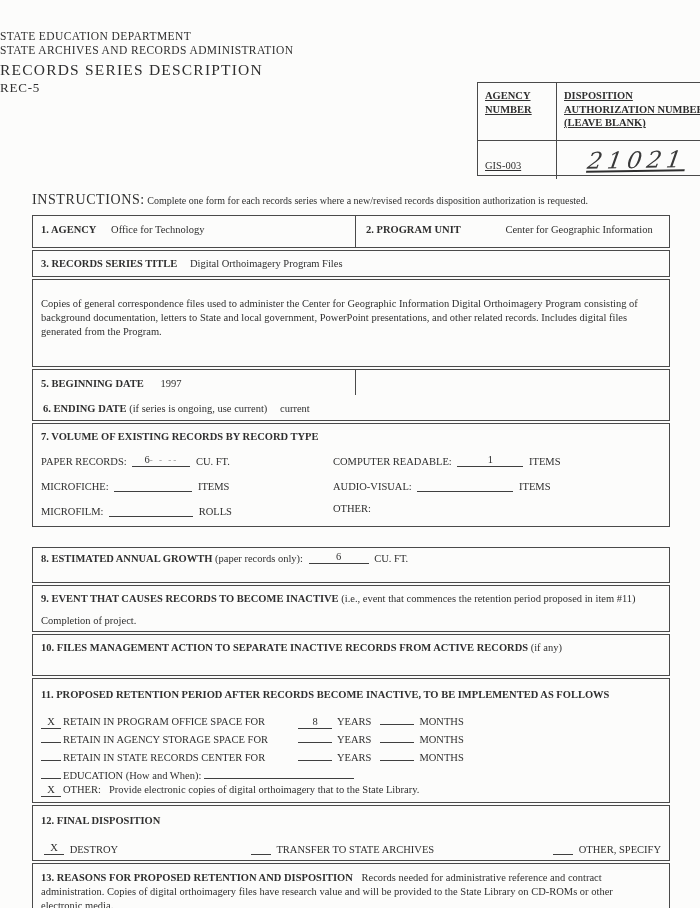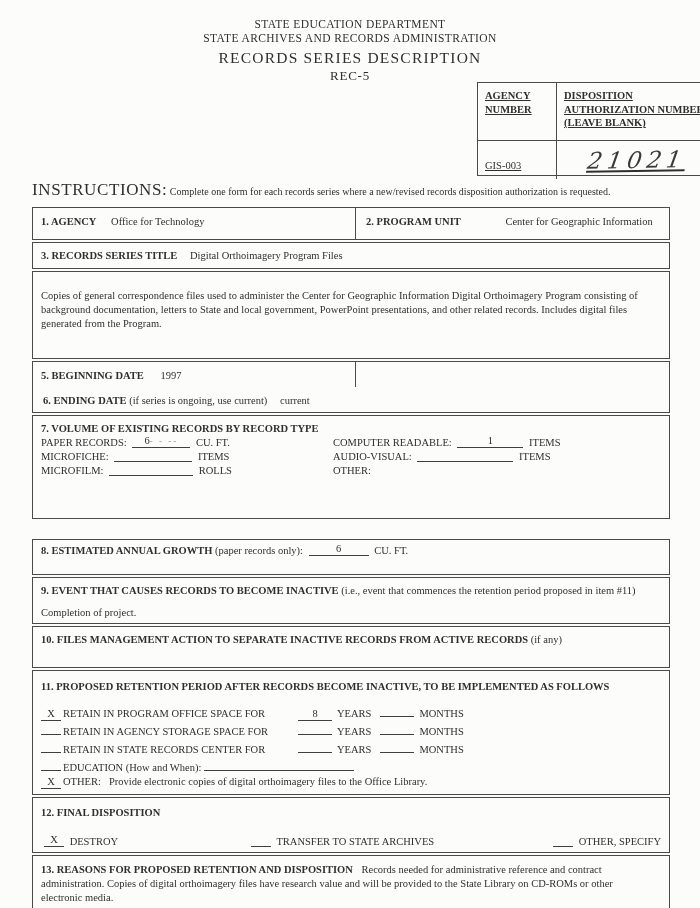--- a/index.html
+++ b/index.html
@@ -7,21 +7,21 @@
     width:700px;height:908px;
     background:#fcfcfb;
     font-family:"Liberation Serif", serif;
     color:#2f2f2f;
     position:relative;
     -webkit-font-smoothing:antialiased;
   }
   .page{width:700px;height:908px;position:relative;overflow:hidden;}
 
   
-  .hdr{padding-top:17px;text-align:center;line-height:1.25;}
+  .hdr{padding-top:29px;text-align:left;line-height:1.25;}
   .hdr .l1,.hdr .l2{font-size:11.5px;letter-spacing:.4px;}
   .hdr .l3{font-size:15.5px;letter-spacing:1.2px;margin-top:2px;}
   .hdr .l4{font-size:13px;letter-spacing:.8px;margin-top:1px;}
 
   
   .agbox{
     position:absolute;left:477px;top:82px;width:241px;height:94px;
     border:1.5px solid #4a4a4a;background:#fcfcfb;
     display:grid;grid-template-columns:79px 1fr;grid-template-rows:58px 1fr;
     box-sizing:border-box;font-size:10.5px;text-decoration:underline;
@@ -32,21 +32,21 @@
   .agbox .c3{border-right:1.5px solid #4a4a4a;display:flex;align-items:flex-end;padding-bottom:8px;}
   .agbox .c4{display:flex;align-items:center;justify-content:center;}
   .hand{
     font-family:"DejaVu Serif", serif;font-style:italic;
     font-size:23px;letter-spacing:5px;color:#3a3a3a;
     transform:skewX(-10deg) rotate(-1deg);
   }
 
   
   .instr{margin:96px 30px 0 32px;font-size:10px;}
-  .instr .big{font-size:17px;letter-spacing:.6px;}
+  .instr .big{font-size:14px;letter-spacing:.6px;}
 
   
   .form{margin:7px 30px 0 32px;font-size:10.5px;}
   .sec{
     border:1.5px solid #4a4a4a;background:#fcfcfb;
     box-sizing:border-box;margin-bottom:2px;
     padding:7px 8px 5px 8px;position:relative;
   }
   .lbl{font-weight:bold;}
   .note{font-weight:normal;}
@@ -55,21 +55,21 @@
   .row2 .cl{width:323px;border-right:1.5px solid #4a4a4a;padding:8px 8px 6px 8px;box-sizing:border-box;}
   .row2 .cr{flex:1;padding:8px 8px 6px 10px;box-sizing:border-box;}
 
   .blank{
     display:inline-block;border-bottom:1px solid #3f3f3f;
     text-align:center;height:13px;line-height:13px;
     vertical-align:bottom;margin:0 3px;
   }
   .marks{color:#8b8b8b;letter-spacing:2px;font-size:9px;}
 
-  .vol-row{display:flex;align-items:flex-end;}
+  .vol-row{display:flex;margin-top:11px;}
   .vol-left{width:292px;}
   .vol-right{flex:1;}
 
   .ret-list{margin-top:11px;line-height:14px;}
   .ret-row{display:flex;align-items:baseline;}
   .ret-row .txt{width:232px;}
   .ret-row .chk{width:20px;margin:0 2px 0 0;}
   .yrs{width:34px;}
   .mos{width:34px;}
   .ret-row .ylab{margin:0 6px 0 2px;}
@@ -227,21 +227,21 @@
           <span class="mlab">MONTHS</span>
         </div>
         <div class="ret-row">
           <span class="blank chk"><span></span></span>
           <span>EDUCATION (How and When):</span>
           <span class="blank" style="width:150px;"></span>
         </div>
         <div class="ret-row">
           <span class="blank chk"><span>X</span></span>
           <span>OTHER:</span>
-          <span class="val" style="margin-left:8px;">Provide electronic copies of digital orthoimagery files to the Office Library.</span>
+          <span class="val" style="margin-left:8px;">Provide electronic copies of digital orthoimagery that to the State Library.</span>
         </div>
       </div>
     </div>
 
     <div class="sec" style="min-height:50px;padding-top:9px;">
       <div class="lbl">12. FINAL DISPOSITION</div>
       <div class="disp-row">
         <span class="disp-opt">
           <span class="blank chk" style="width:20px;"><span>X</span></span>
           <span>DESTROY</span>

